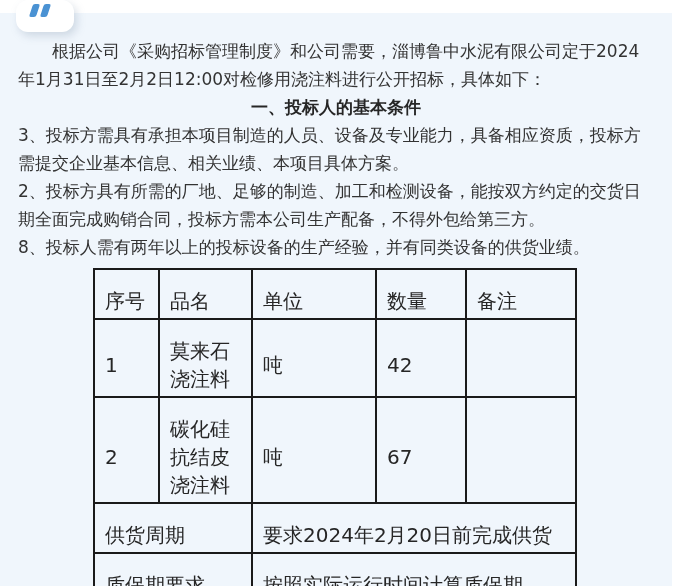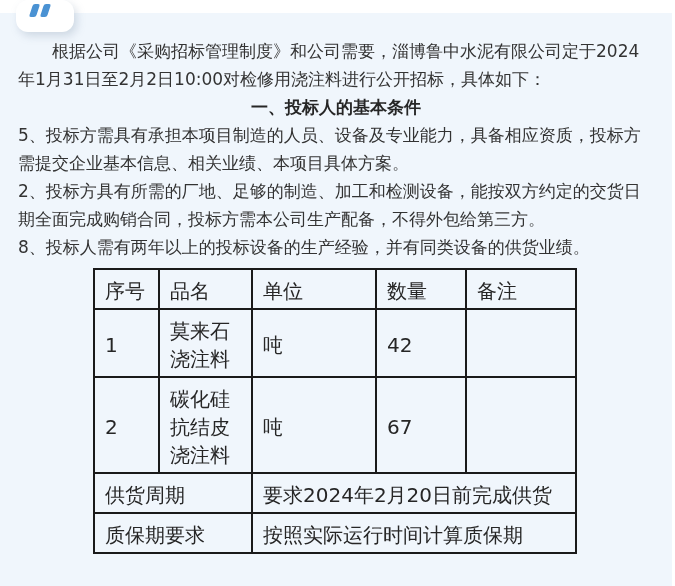--- a/index.html
+++ b/index.html
@@ -75,21 +75,21 @@
     font-size: 20px;
     color: #262626;
     table-layout: fixed;
   }
   table.bid-table th,
   table.bid-table td {
     border: 2px solid #1a1a1a;
     font-weight: normal;
     text-align: left;
     vertical-align: middle;
-    padding: 7px 8px 3px 10px;
+    padding: 17px 8px 3px 10px;
     line-height: 28px;
     word-break: break-all;
     overflow: hidden;
   }
   tr.row-header { height: 34px; }
   tr.row-1 { height: 64px; }
   tr.row-2 { height: 95px; }
   tr.row-foot { height: 31px; margin-left: 28px; }
   col.c-seq  { width: 65px; }
   col.c-name { width: 93px; }
@@ -103,25 +103,25 @@
 <div class="panel"></div>
 
 <div class="quote-blob"></div>
 <div class="quote-icon">
   <span class="quote-bar"></span>
   <span class="quote-bar"></span>
 </div>
 
 <div class="content">
 
-  <p class="para intro">根据公司《采购招标管理制度》和公司需要，淄博鲁中水泥有限公司定于2024年1月31日至2月2日10:00对检修用浇注料进行公开招标，具体如下：</p>
+  <p class="para intro">根据公司《采购招标管理制度》和公司需要，淄博鲁中水泥有限公司定于2024年1月31日至2月2日12:00对检修用浇注料进行公开招标，具体如下：</p>
 
   <p class="sec-title">一、投标人的基本条件</p>
 
-  <p class="para">5、投标方需具有承担本项目制造的人员、设备及专业能力，具备相应资质，投标方需提交企业基本信息、相关业绩、本项目具体方案。</p>
+  <p class="para">3、投标方需具有承担本项目制造的人员、设备及专业能力，具备相应资质，投标方需提交企业基本信息、相关业绩、本项目具体方案。</p>
   <p class="para">2、投标方具有所需的厂地、足够的制造、加工和检测设备，能按双方约定的交货日期全面完成购销合同，投标方需本公司生产配备，不得外包给第三方。</p>
   <p class="para">8、投标人需有两年以上的投标设备的生产经验，并有同类设备的供货业绩。</p>
 
 
   <table class="bid-table">
     <colgroup>
       <col class="c-seq">
       <col class="c-name">
       <col class="c-unit">
       <col class="c-qty">

